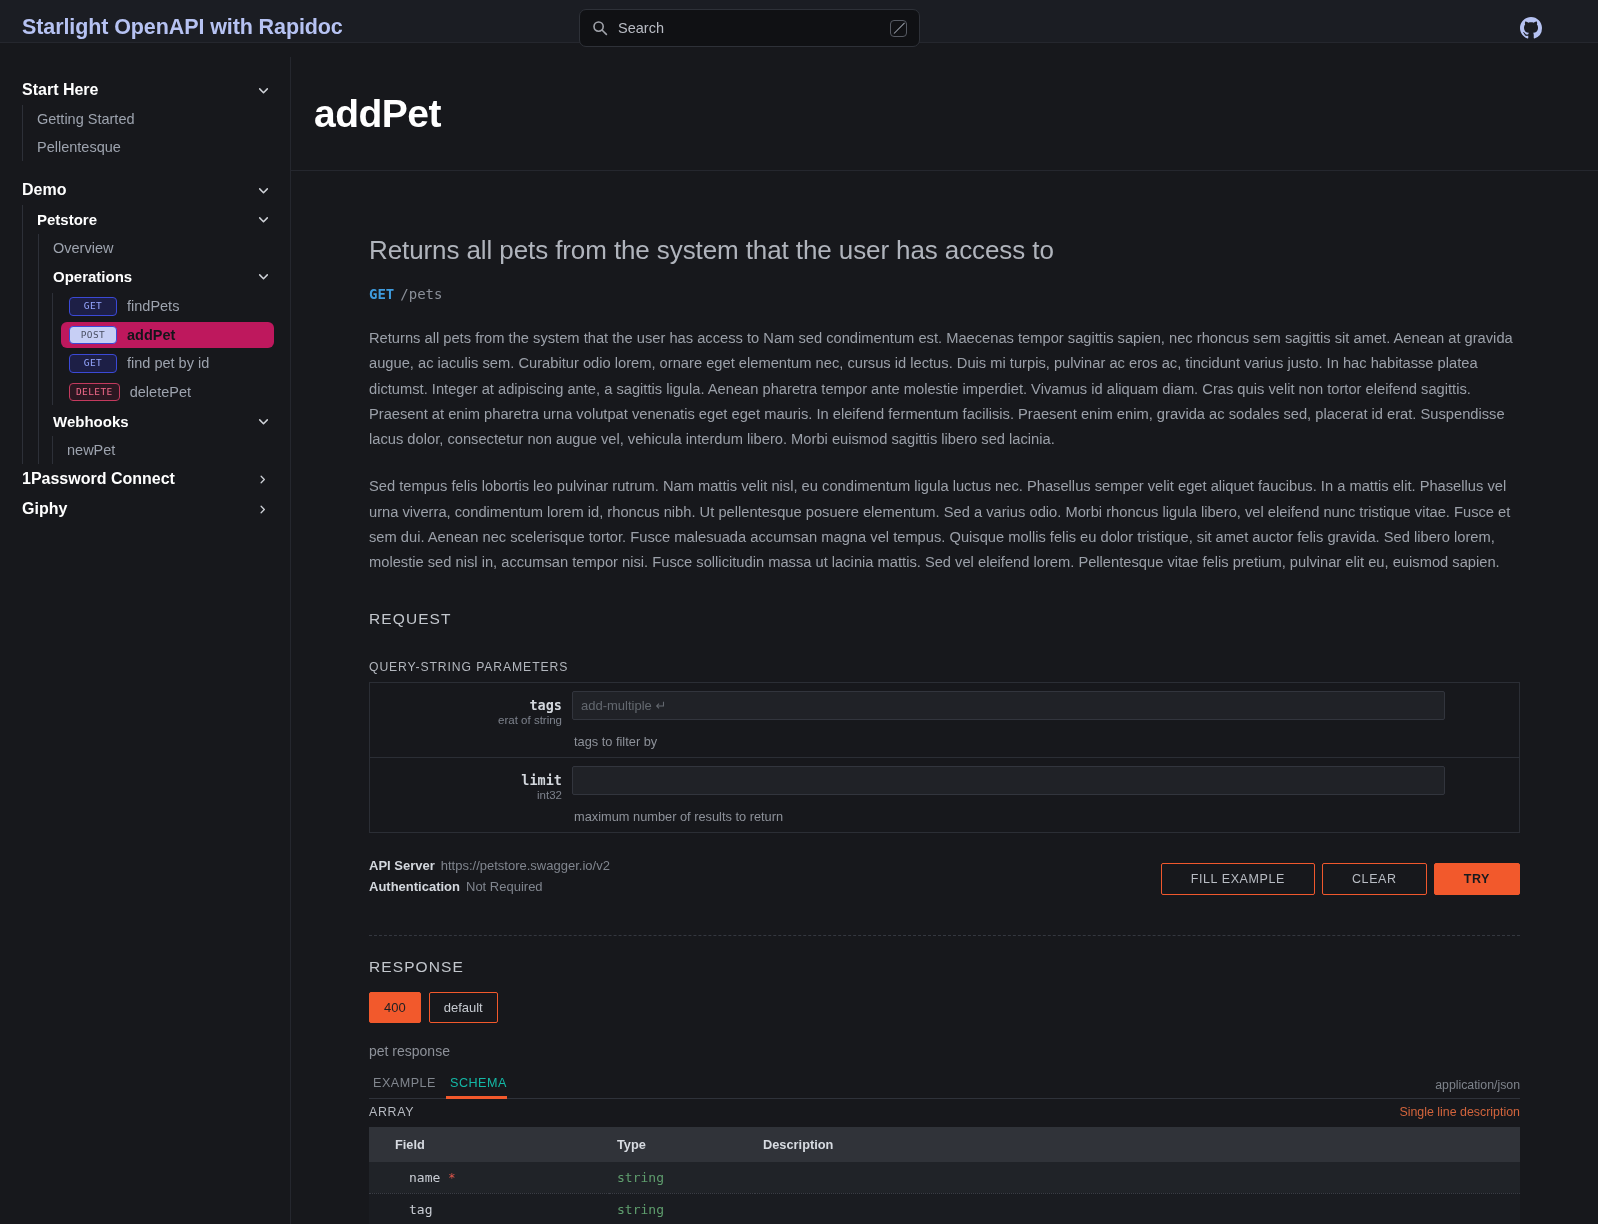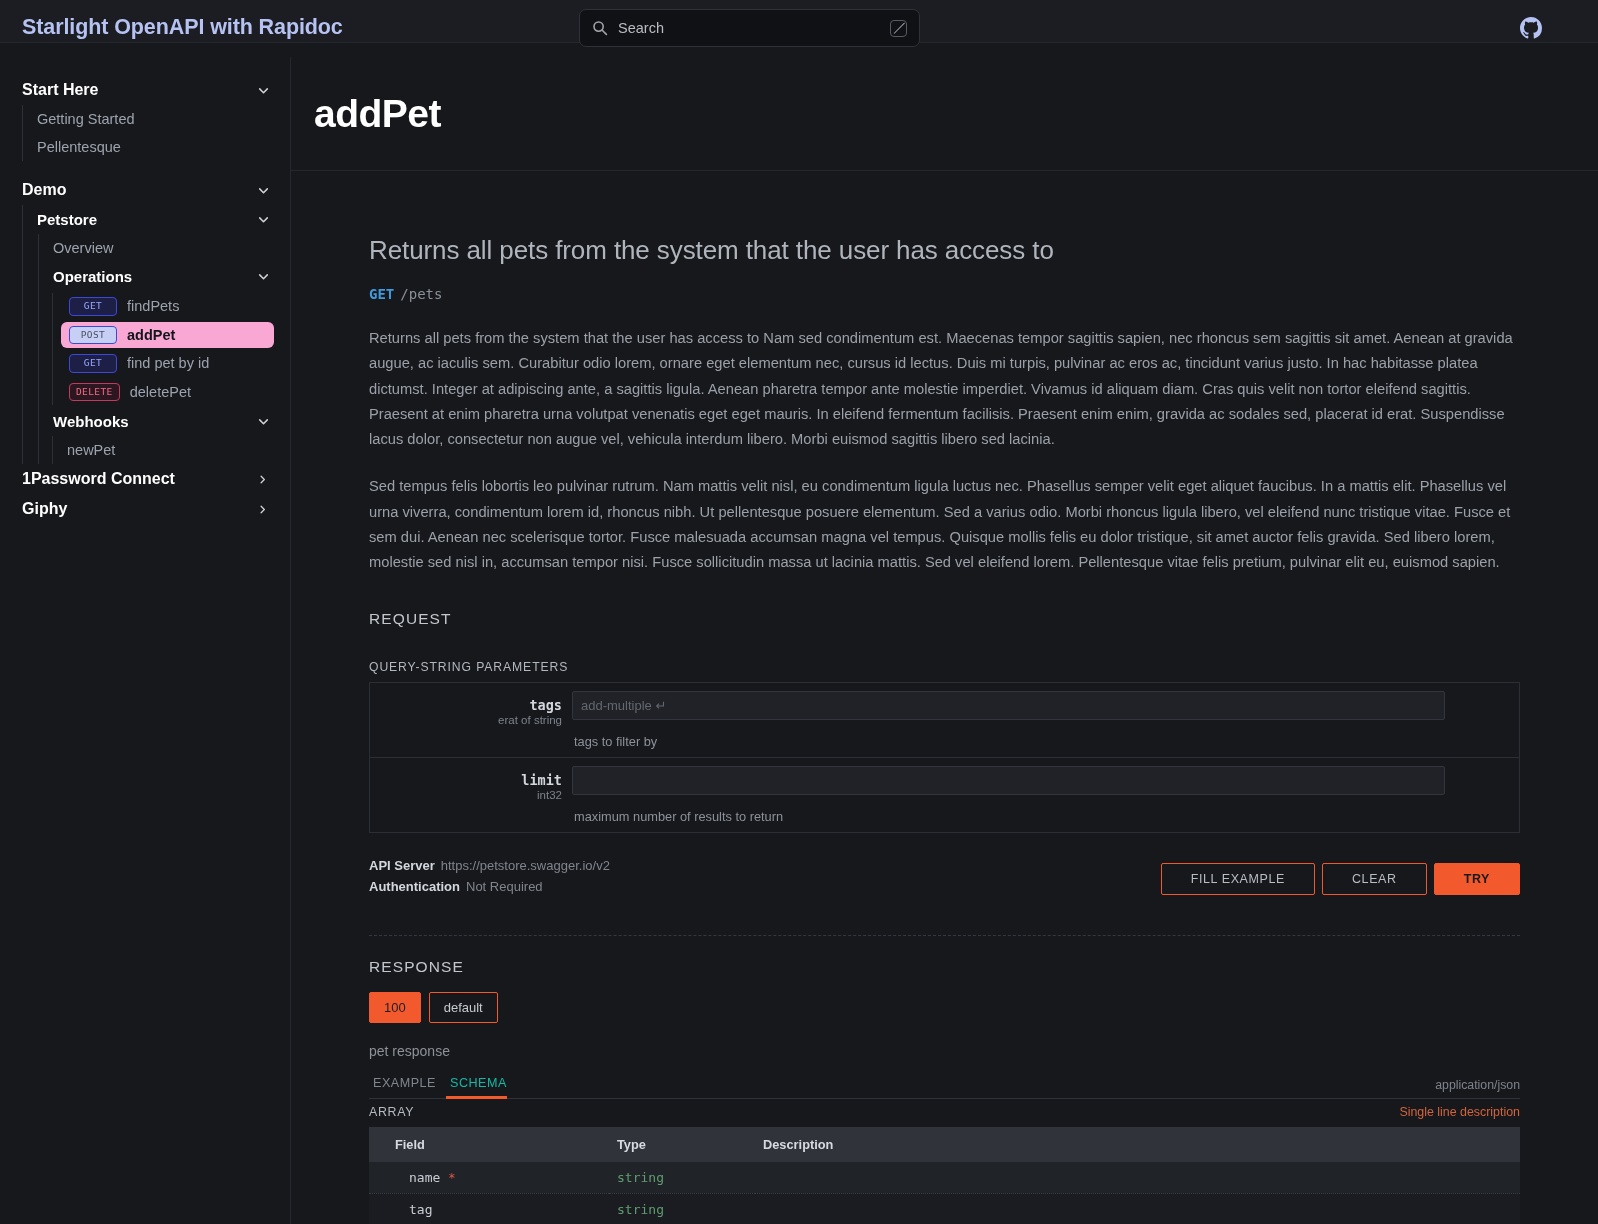--- a/index.html
+++ b/index.html
@@ -123,21 +123,21 @@
   .op-row {
     display: flex;
     align-items: center;
     gap: 10px;
     margin: 2px 16px 2px 8px;
     padding: 4px 8px;
     border-radius: 6px;
     cursor: pointer;
     white-space: nowrap;
   }
-  .op-row.active { background: #f9a8d4; }
+  .op-row.active { background: #be185d; }
   .op-row.active .op-name { color: #14151a; font-weight: bold; }
   .badge {
     font-family: "DejaVu Sans Mono", monospace;
     font-size: 9.5px;
     letter-spacing: .4px;
     line-height: 1;
     padding: 3px 6px 4px;
     border-radius: 4px;
     min-width: 48px;
     text-align: center;
@@ -529,21 +529,21 @@
         <button class="btn">CLEAR</button>
         <button class="btn primary">TRY</button>
       </div>
     </div>
 
     <div class="divider"></div>
 
     <div class="sec-title" style="margin-top:22px">RESPONSE</div>
 
     <div class="resp-codes">
-      <span class="code-tab active">100</span>
+      <span class="code-tab active">400</span>
       <span class="code-tab">default</span>
     </div>
 
     <div class="resp-desc">pet response</div>
 
     <div class="tabs-row">
       <span class="tab">EXAMPLE</span>
       <span class="tab active">SCHEMA</span>
       <span class="ct-label">application/json</span>
     </div>

